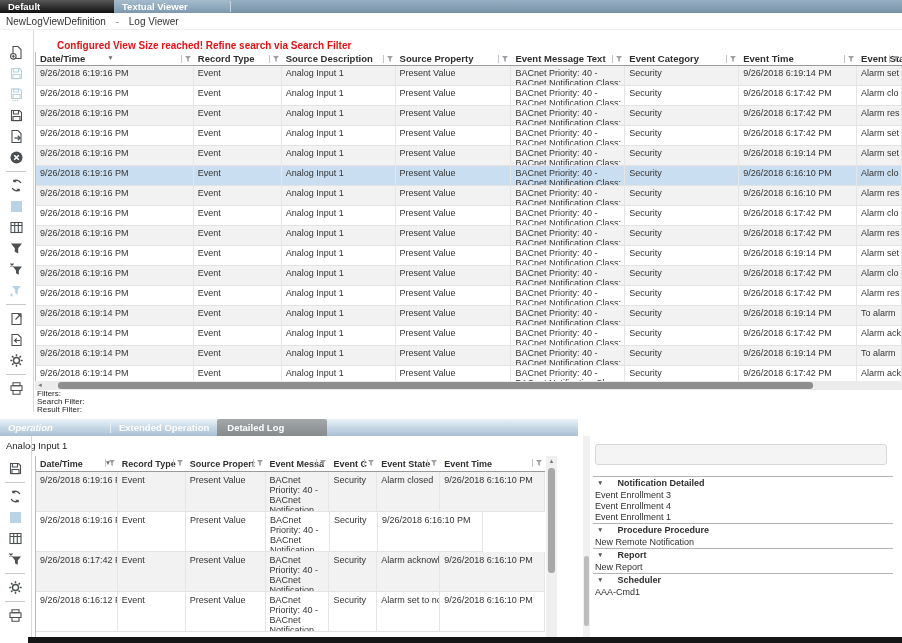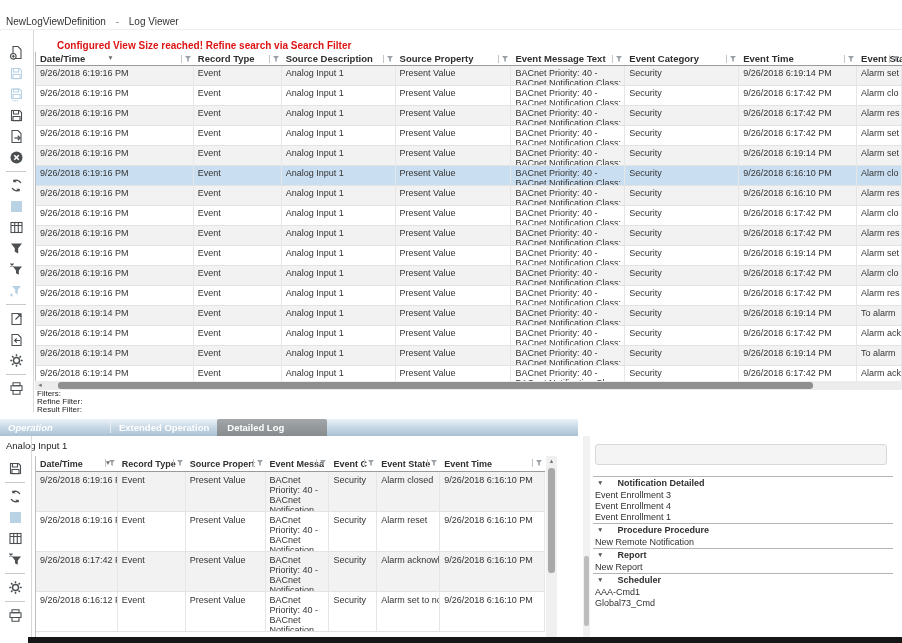--- a/index.html
+++ b/index.html
@@ -87,20 +87,25 @@
   .rel-group .tri{display:inline-block;font-size:6.5px;color:#555;margin-right:14px;transform:translateY(-1px);}
   .rel-item{font-size:9px;line-height:11px;color:#2f2f2f;padding-left:2px;}
 
   .blackbar{position:absolute;left:28px;top:637px;width:874px;height:6px;background:#161616;}
 </style>
 </head>
 <body>
 
 <div class="screen">
 
+  <div class="topbar">
+    <div class="wtab dark">Default</div>
+    <div class="wtab blue">Textual Viewer</div>
+    <div class="wtab-div"></div>
+  </div>
 
   <div class="breadcrumb">
     <span>NewLogViewDefinition</span>
     <span class="sep">-</span>
     <span>Log Viewer</span>
   </div>
 
   <div class="vrule" style="left:33px;top:30px;height:382px;"></div>
   <div id="main-toolbar" class="vtoolbar" style="left:0;top:42px;">
       <div class="tb-btn">
@@ -434,21 +439,21 @@
       </div>
     </div>
 
   <div class="hscroll" style="left:35px;top:381px;width:867px;">
     <div class="arrow">◄</div>
     <div class="thumb" style="left:23px;width:755px;"></div>
   </div>
 
   <div class="filters">
     <div>Filters:</div>
-    <div>Refine Filter:</div>
+    <div>Search Filter:</div>
     <div>Result Filter:</div>
   </div>
 
   <div id="bottom-tabbar" class="tabbar" style="left:0;width:578px;">
       <span class="lbl" style="width: 110px; font-style: italic;">Operation</span>
       <span class="tdiv"></span>
       <span class="lbl" style="width: auto; text-align: right;">Extended Operation</span>
       <div class="tab-gray">Detailed Log</div>
     </div>
 
@@ -562,21 +567,20 @@
           <div class="cell" style="width: 48px;">Security</div>
           <div class="cell" style="width: 63px;">Alarm closed</div>
           <div class="cell" style="width: 105px;">9/26/2018 6:16:10 PM</div>
         </div>
         <div class="grow">
           <div class="cell" style="width: 82px;">9/26/2018 6:19:16 PM</div>
           <div class="cell" style="width: 68px;">Event</div>
           <div class="cell" style="width: 80px;">Present Value</div>
           <div class="cell wrap" style="width: 64px;">BACnet Priority: 40 - BACnet Notification Class: 1</div>
           <div class="cell" style="width: 48px;">Security</div>
-          <div class="cell" style="width: 63px;">Alarm reset</div>
           <div class="cell" style="width: 105px;">9/26/2018 6:16:10 PM</div>
         </div>
         <div class="grow odd">
           <div class="cell" style="width: 82px;">9/26/2018 6:17:42 PM</div>
           <div class="cell" style="width: 68px;">Event</div>
           <div class="cell" style="width: 80px;">Present Value</div>
           <div class="cell wrap" style="width: 64px;">BACnet Priority: 40 - BACnet Notification Class: 1</div>
           <div class="cell" style="width: 48px;">Security</div>
           <div class="cell" style="width: 63px;">Alarm acknowledged</div>
           <div class="cell" style="width: 105px;">9/26/2018 6:16:10 PM</div>
@@ -607,18 +611,17 @@
         <div class="rel-group"><span class="tri">▼</span><span>Notification Detailed</span></div>
         <div class="rel-item">Event Enrollment 3</div>
         <div class="rel-item">Event Enrollment 4</div>
         <div class="rel-item">Event Enrollment 1</div>
         <div class="rel-group"><span class="tri">▼</span><span>Procedure Procedure</span></div>
         <div class="rel-item">New Remote Notification</div>
         <div class="rel-group"><span class="tri">▼</span><span>Report</span></div>
         <div class="rel-item">New Report</div>
         <div class="rel-group"><span class="tri">▼</span><span>Scheduler</span></div>
         <div class="rel-item">AAA-Cmd1</div>
-        <div class="rel-item">Global73_Cmd</div>
       </div>
   </div>
 
   <div class="blackbar"></div>
 </div>
 
 </body></html>

